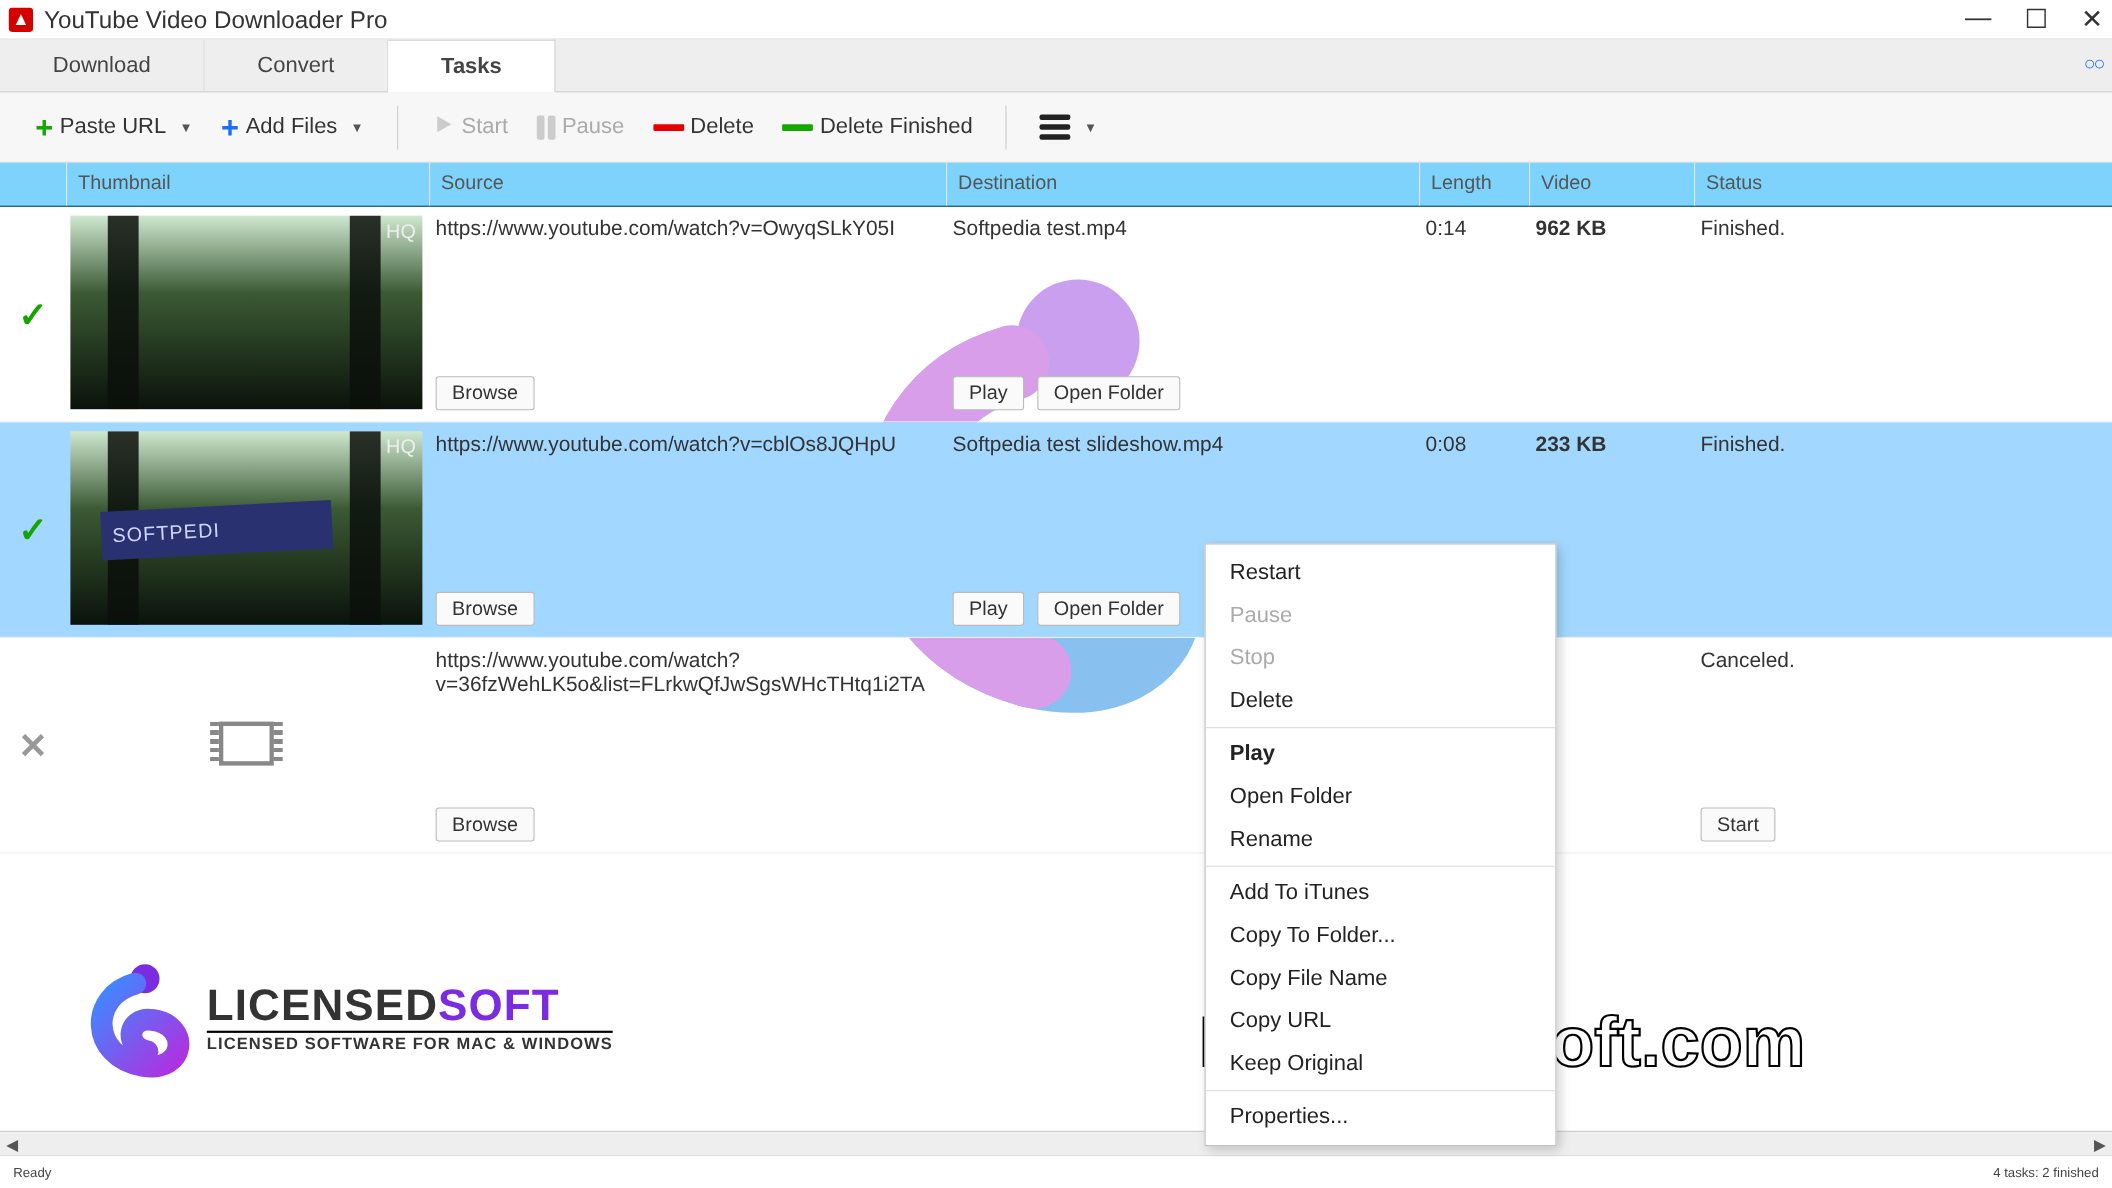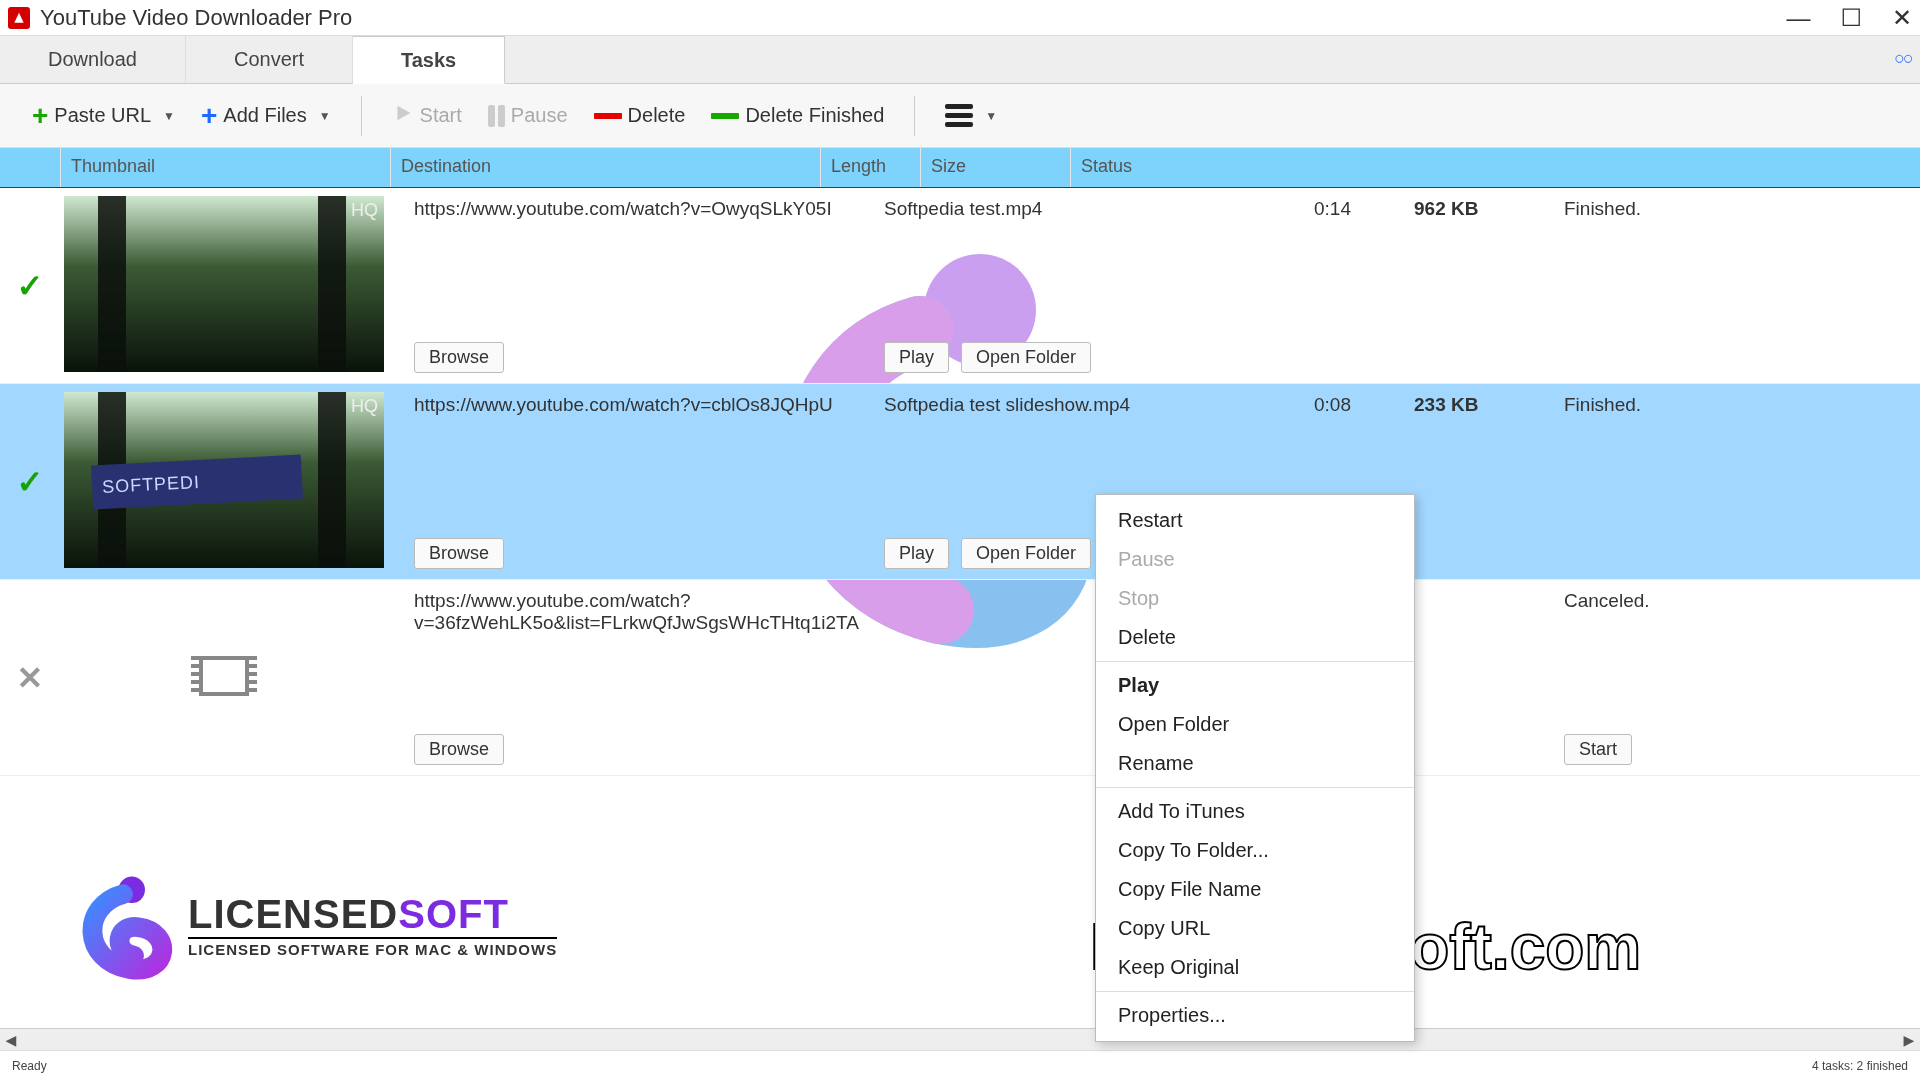--- a/index.html
+++ b/index.html
@@ -59,21 +59,21 @@
 .thumb.forest { background: linear-gradient(180deg, #cfe8d0 0%, #3b5a34 40%, #0a120a 100%); }
 .thumb.forest::before, .thumb.forest::after { content:""; position:absolute; top:0; bottom:0; width:28px; background: rgba(10,15,10,0.85); }
 .thumb.forest::before { left: 34px; }
 .thumb.forest::after { right: 38px; }
 .thumb .overlay-band { position:absolute; left:28px; top:68px; width:210px; height:44px; background:#2a3170; color:#cfd6ff; font-size:18px; display:flex; align-items:center; padding-left:10px; transform: rotate(-3deg); letter-spacing:1px; }
 .thumb.placeholder { background:#fff; display:flex; align-items:center; justify-content:center; }
 .film-icon { width: 50px; height: 40px; border: 4px solid #888; position: relative; }
 .film-icon::before, .film-icon::after { content:""; position:absolute; top:-4px; bottom:-4px; width:8px; background: repeating-linear-gradient(#888 0 4px, #fff 4px 8px); }
 .film-icon::before { left:-12px; } .film-icon::after { right:-12px; }
 
-.source-cell { width: 470px; padding: 10px 6px; display:flex; flex-direction:column; justify-content: space-between; margin-left: 18px; }
+.source-cell { width: 470px; padding: 10px 6px; display:flex; flex-direction:column; justify-content: space-between; }
 .dest-cell { width: 430px; padding: 10px 6px; display:flex; flex-direction:column; justify-content: space-between; }
 .len-cell { width: 100px; padding: 10px 6px; }
 .size-cell { width: 150px; padding: 10px 6px; font-weight: bold; }
 .status-cell { flex:1; padding: 10px 6px; display:flex; flex-direction:column; justify-content: space-between; }
 .txt { font-size: 19px; color: #333; word-wrap: break-word; }
 
 .btn { display:inline-block; background:#fafafa; border:1px solid #bbb; border-radius:3px; padding: 4px 14px; font-size:18px; color:#333; margin-right:6px; }
 .btn-row { display:flex; gap:6px; }
 
 
@@ -171,23 +171,24 @@
         <span></span>
         <span></span>
       </span>
     <span class="arrow-dd">▼</span>
   </div>
 </div>
 
 <div class="colheaders">
   <div class="col c-gutter"></div>
   <div class="col c-thumb">Thumbnail</div>
+  <div class="col c-source">Source</div>
   <div class="col c-dest">Destination</div>
   <div class="col c-len">Length</div>
-  <div class="col c-size">Size</div>
+  <div class="col c-size">Video</div>
   <div class="col c-status">Status</div>
 </div>
 
 <svg class="swirl" viewBox="0 0 200 240">
   <circle cx="130" cy="30" r="28" fill="#b06ce8"></circle>
   <path d="M100 40 C 30 60, 30 160, 110 180 C 180 195, 190 120, 130 110 C 90 102, 80 150, 120 160" fill="none" stroke="#4aa0e8" stroke-width="34" stroke-linecap="round"></path>
   <path d="M100 40 C 30 60, 30 160, 110 180" fill="none" stroke="#c46be0" stroke-width="34" stroke-linecap="round"></path>
 </svg>
 <div class="soft-wm">SOFTPEDIA</div>
 

